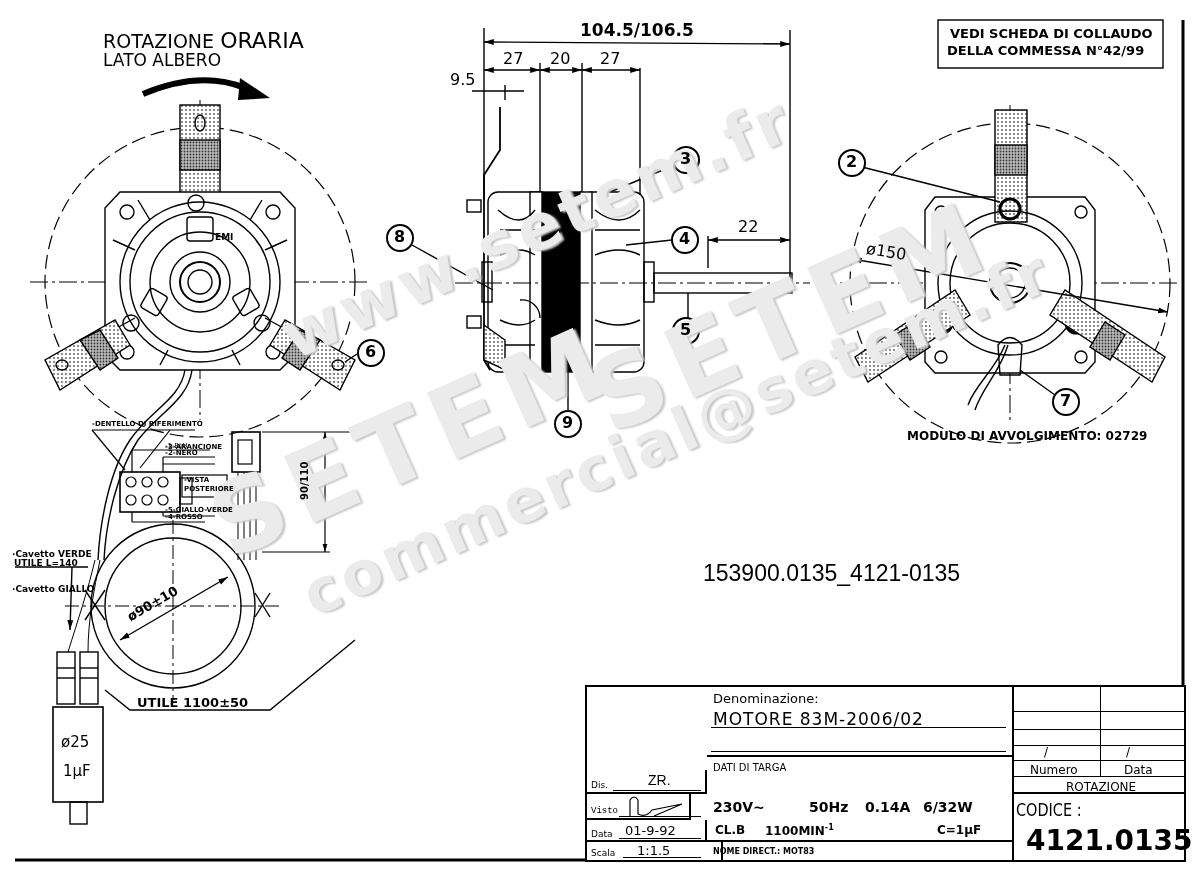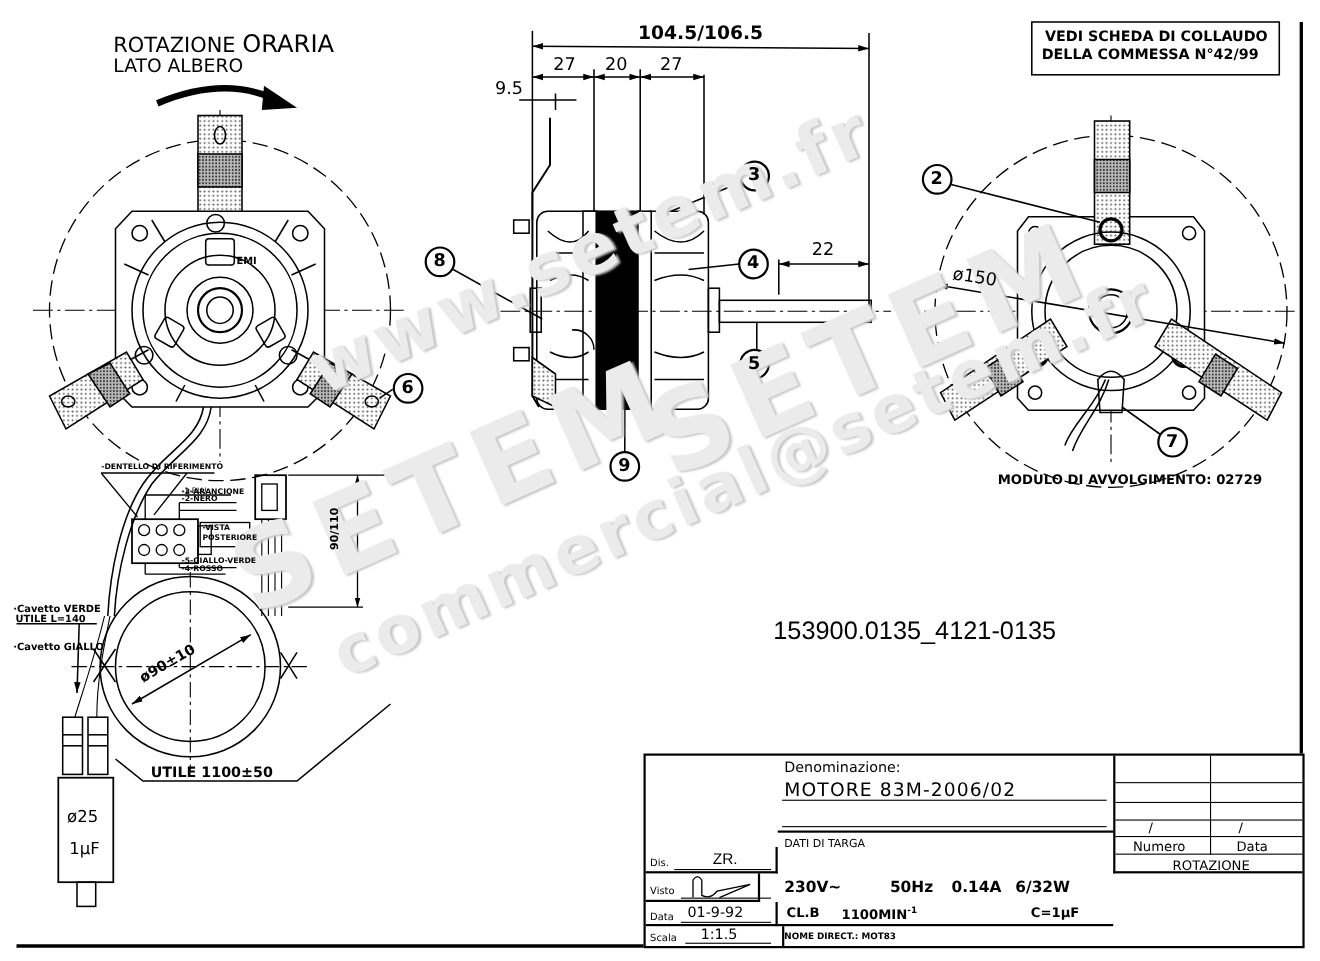--- a/index.html
+++ b/index.html
@@ -296,35 +296,35 @@
 
 <div class="tb" style="left:585px; top:685px; width:597px; height:173px;">
 
 
   <div class="cell" style="left:0; top:83px; width:120px; height:24px; border-right:2px solid #000; border-bottom:2px solid #000;">
     <span style="position:absolute; left:4px; top:10px; font-size:9px;">Dis.</span>
     <span style="position:absolute; left:45px; top:2px; font-size:14px; font-family:Liberation Sans, sans-serif;margin-left:16px;">ZR.</span>
     <div style="position:absolute; left:26px; top:20px; width:88px; border-bottom:1px solid #000;"></div>
   </div>
 
-  <div class="cell" style="left:0; top:107px; width:104px; height:26px; border-right:2px solid #000; border-bottom:2px solid #000;">
+  <div class="cell" style="left:0; top:107px; width:104px; height:26px; border-right:2px solid #000; border-bottom:2px solid #000;font-family:Liberation Mono, monospace;">
     <span style="position:absolute; left:4px; top:12px; font-size:9px;">Visto</span>
     <svg style="position:absolute; left:35px; top:0;" width="80" height="26">
       <path d="M8,22 L8,6 Q12,0 16,6 L16,20 Q24,24 30,16 L60,10 L32,22" stroke="#000" fill="none" stroke-width="1.2"></path>
     </svg>
     <div style="position:absolute; left:32px; top:22px; width:82px; border-bottom:1px solid #000;"></div>
   </div>
 
   <div class="cell" style="left:0; top:133px; width:120px; height:22px; border-right:2px solid #000; border-bottom:2px solid #000;">
     <span style="position:absolute; left:4px; top:9px; font-size:9px;">Data</span>
     <span style="position:absolute; left:38px; top:3px; font-size:13px;">01-9-92</span>
     <div style="position:absolute; left:32px; top:18px; width:82px; border-bottom:1px solid #000;"></div>
   </div>
 
-  <div class="cell" style="left:0; top:155px; width:126px; height:18px; border-right:2px solid #000;">
+  <div class="cell" style="left:0; top:155px; width:136px; height:18px; border-right:2px solid #000;">
     <span style="position:absolute; left:4px; top:6px; font-size:9px;">Scala</span>
     <span style="position:absolute; left:50px; top:1px; font-size:13px;">1:1.5</span>
     <div style="position:absolute; left:36px; top:15px; width:78px; border-bottom:1px solid #000;"></div>
   </div>
 
   <div class="cell" style="left:120px; top:0; width:305px; height:70px; border-bottom:2px solid #000;">
     <span style="position:absolute; left:6px; top:4px; font-size:13px;">Denominazione:</span>
     <span style="position:absolute; left:6px; top:22px; font-size:17px; letter-spacing:1px;">MOTORE 83M-2006/02</span>
     <div style="position:absolute; left:4px; top:40px; width:295px; border-bottom:1.5px solid #000;"></div>
     <div style="position:absolute; left:4px; top:64px; width:295px; border-bottom:1.5px solid #000;"></div>
@@ -354,13 +354,17 @@
     <div style="position:absolute; left:0; top:58px; width:100%; border-bottom:1.5px solid #000;"></div>
     <div style="position:absolute; left:0; top:73px; width:100%; border-bottom:1.5px solid #000;"></div>
     <div style="position:absolute; left:0; top:89px; width:100%; border-bottom:1.5px solid #000;"></div>
     <span style="position:absolute; left:30px; top:58px; font-size:12px;">/</span>
     <span style="position:absolute; left:112px; top:58px; font-size:12px;">/</span>
     <span style="position:absolute; left:16px; top:76px; font-size:12px;">Numero</span>
     <span style="position:absolute; left:110px; top:76px; font-size:12px;">Data</span>
     <span style="position:absolute; left:52px; top:93px; font-size:12px;">ROTAZIONE</span>
   </div>
 
+  <div class="cell" style="left:425px; top:107px; width:172px; height:66px; border-left:2px solid #000;">
+    <span style="position:absolute; left:2px; top:6px; font-size:17px; transform:scaleX(0.85); transform-origin:left;">CODICE :</span>
+    <span style="position:absolute; left:12px; top:30px; font-size:28px; font-weight:bold;">4121.0135</span>
+  </div>
 </div>
 
 </body></html>

